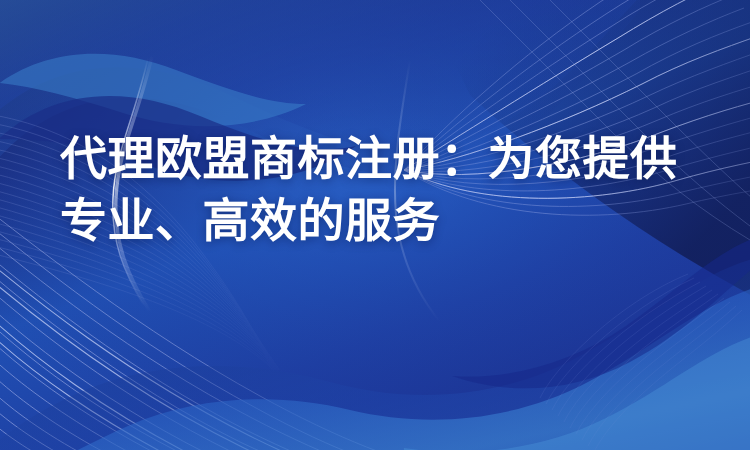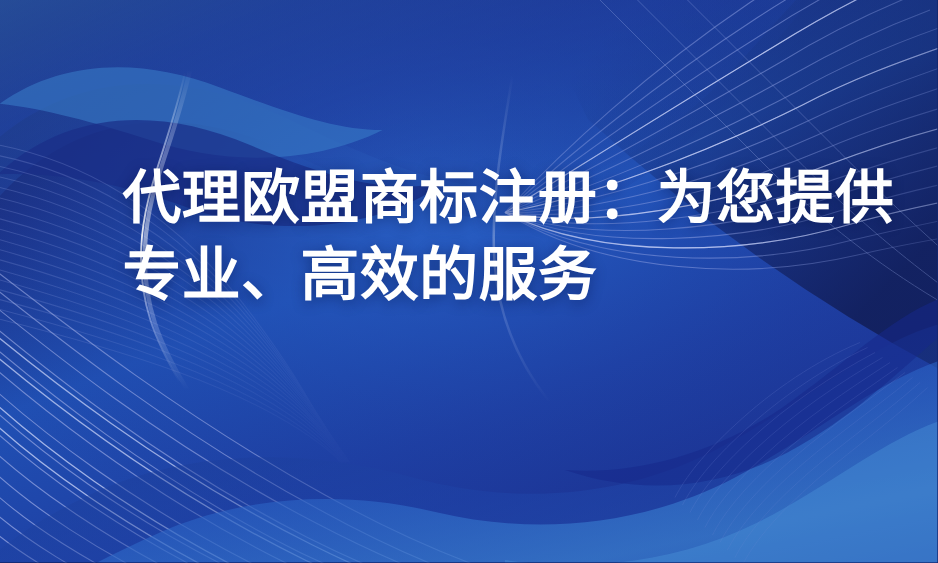--- a/index.html
+++ b/index.html
@@ -32,21 +32,21 @@
   .headline-layer {
     position: absolute;
     left: 0;
     top: 0;
     width: 750px;
     height: 380px;
     display: flex;
     flex-direction: column;
     justify-content: center;
     align-items: flex-start;
-    padding-left: 98px;
+    padding-left: 60px;
     box-sizing: border-box;
     pointer-events: none;
   }
 
   .headline {
     margin: 0;
     color: #ffffff;
     font-family: "Liberation Serif", "DejaVu Serif", serif;
     font-size: 47px;
     font-weight: 700;

